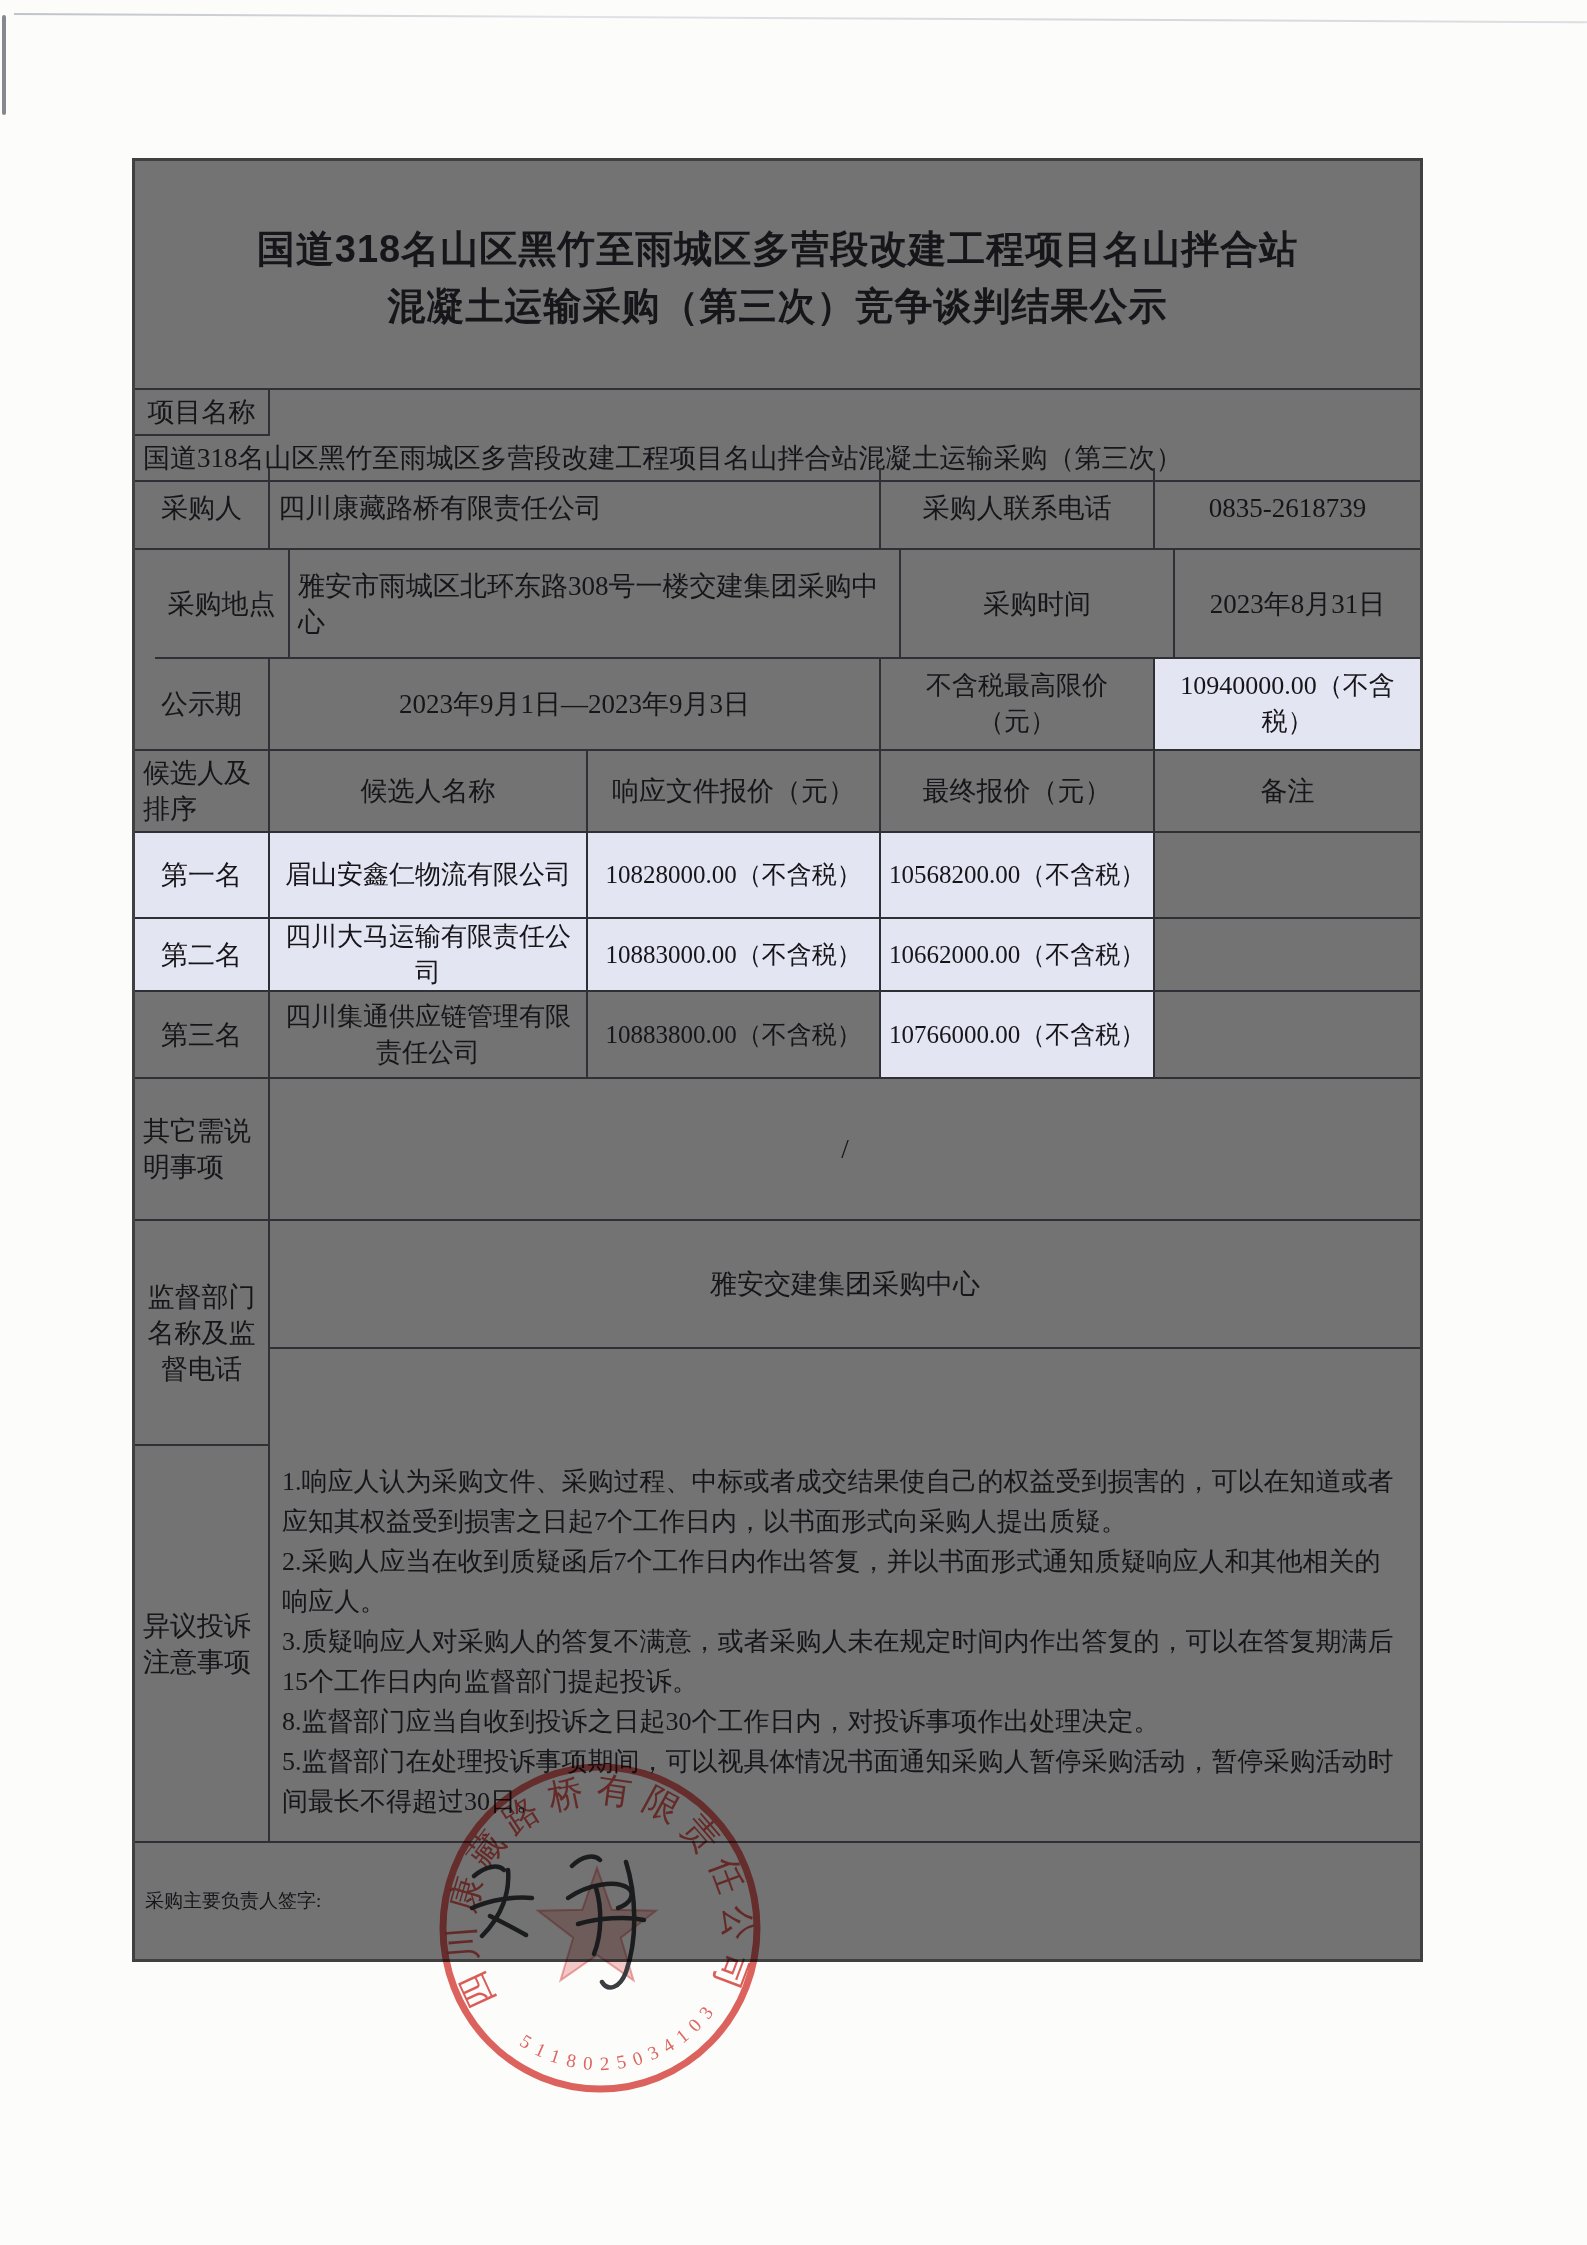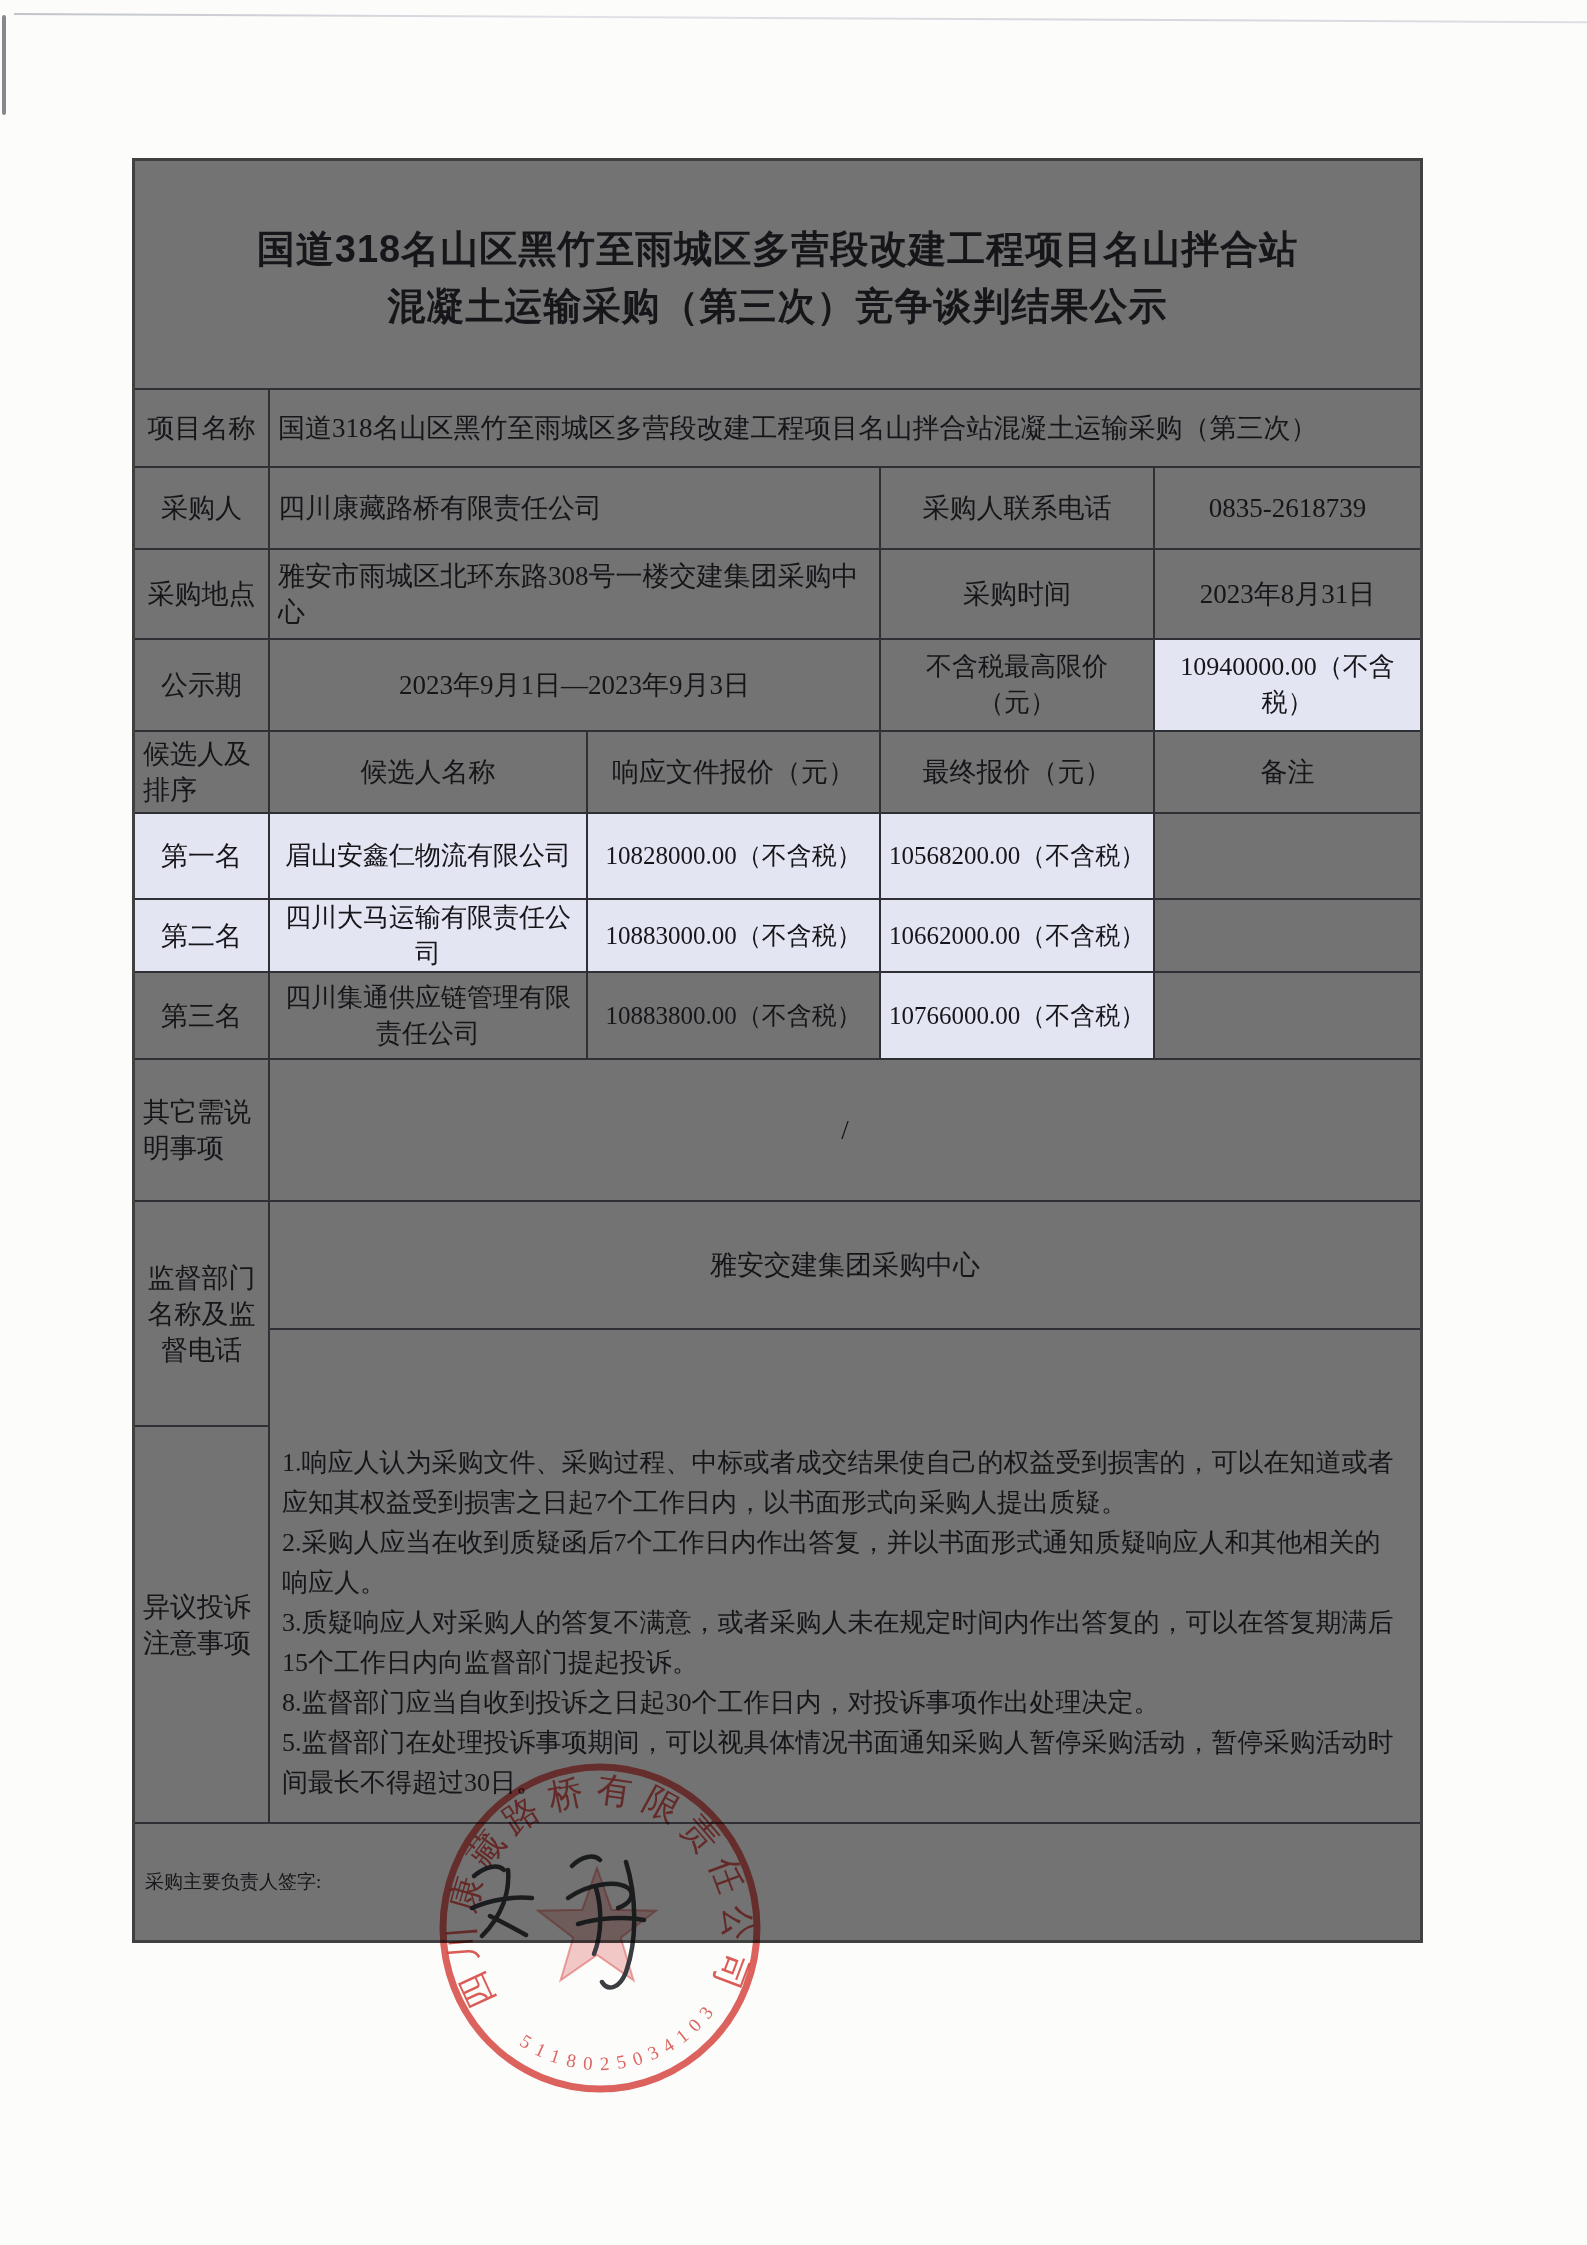--- a/index.html
+++ b/index.html
@@ -40,21 +40,21 @@
 
   .w0 { width:135px; }
   .w1 { width:318px; }
   .w2 { width:293px; }
   .w3 { width:274px; }
   .w4 { flex:1; }
   .w12 { width:611px; }
   .w14 { flex:1; }
 
   .h-title { height:229px; }
-  .h-r1 { height:78px; }  .h-r2 { height:82px; }  .h-r3 { height:90px; }
+  .h-r1 { height:78px;flex-direction:column; }  .h-r2 { height:82px; }  .h-r3 { height:109px;padding-left:20px; }
   .h-r4 { height:92px; }  .h-r5 { height:82px; }  .h-r6 { height:86px; }
   .h-r7 { height:73px; }  .h-r8 { height:87px; }  .h-r9 { height:142px; }
   .h-r10 { height:225px; } .h-r11 { height:397px; } .h-r12 { height:116px; }
 
   .al { justify-content:flex-start; text-align:left; }
   .fs26 { font-size:26px; }
   .fs25 { font-size:25px; }
   .nowrap { white-space:nowrap; }
   .hl { background:#e4e5f2; }
 

